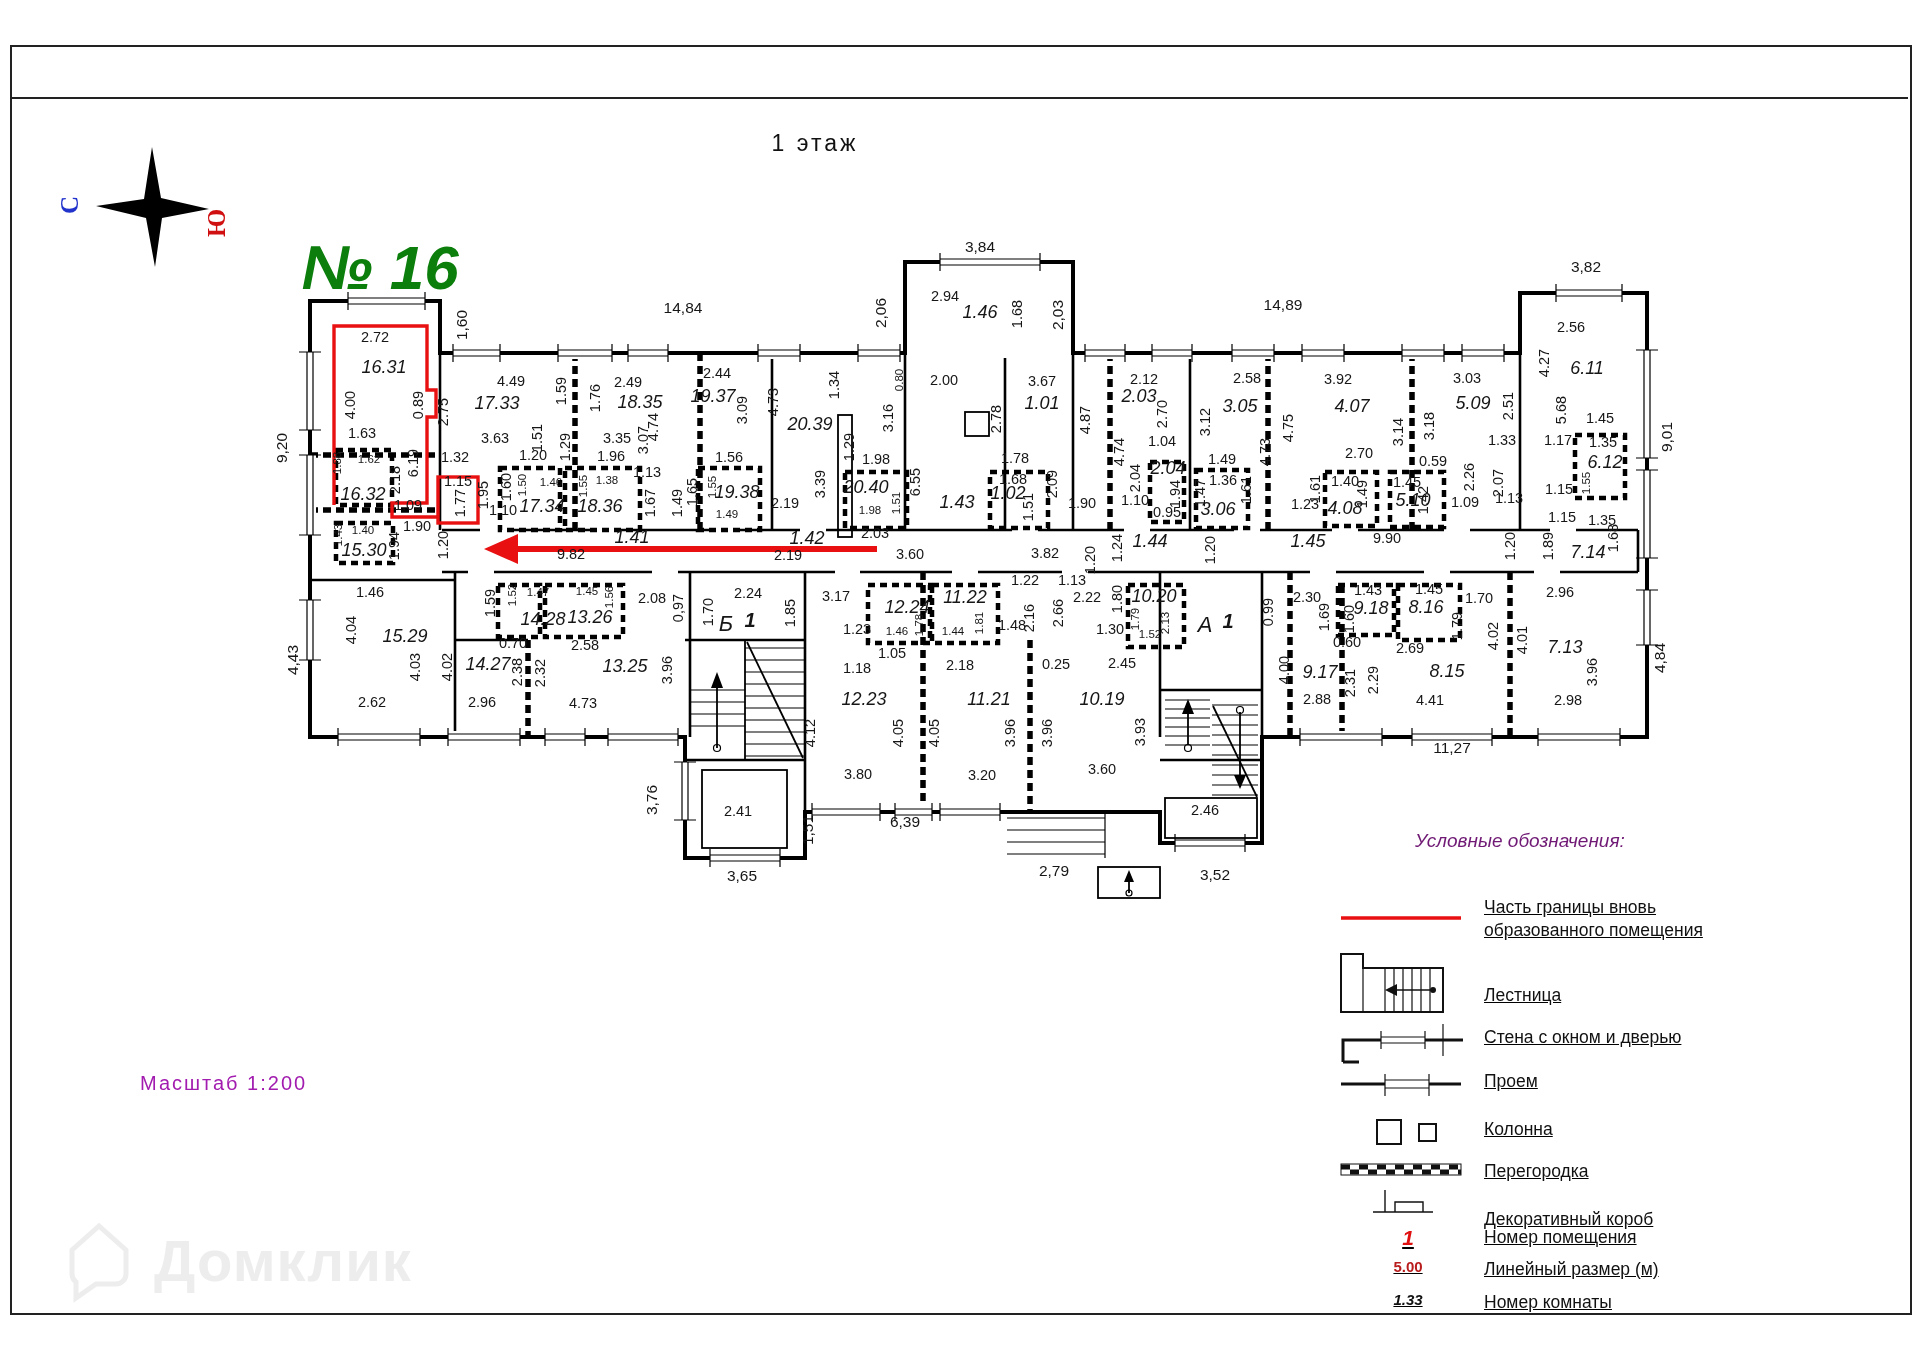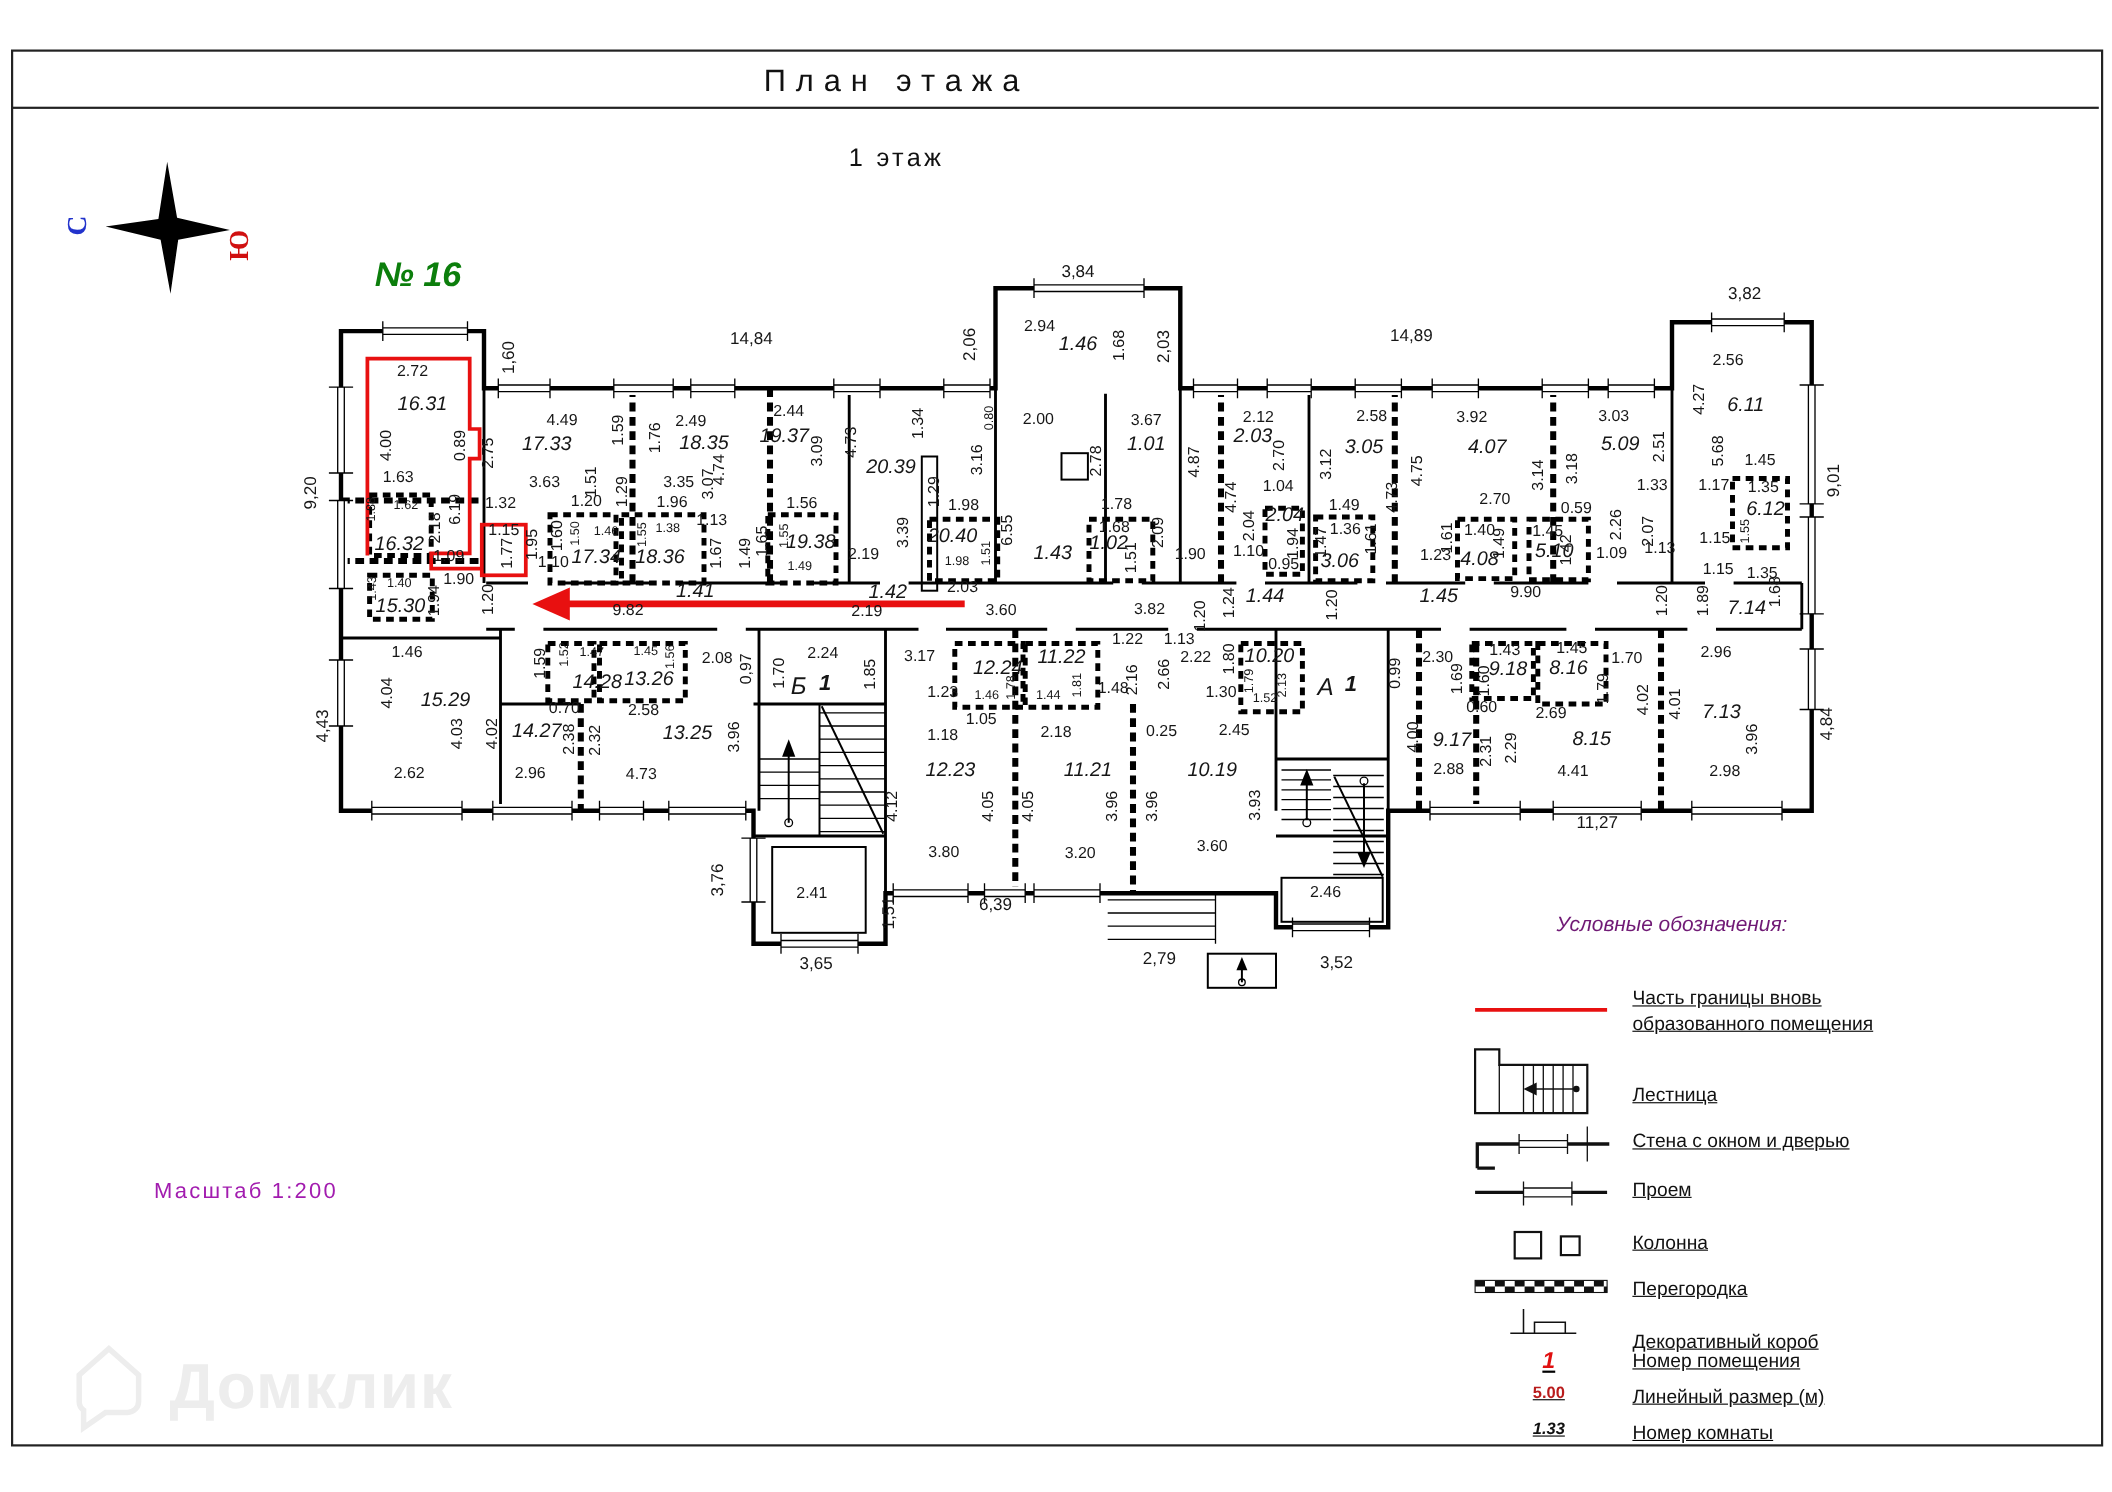--- a/index.html
+++ b/index.html
@@ -6,21 +6,21 @@
     font-family:"Liberation Sans",sans-serif;position:relative;overflow:hidden;}
   #page{position:absolute;left:0;top:0;width:1920px;height:1356px;}
   
   .frame{position:absolute;left:10px;top:45px;width:1898px;height:1266px;border:2px solid #222;}
   .titleband{position:absolute;left:10px;top:45px;width:1898px;height:52px;border-bottom:2px solid #222;}
   .title{position:absolute;left:10px;top:58px;width:1610px;text-align:center;
     font-size:28px;letter-spacing:9px;color:#111;}
   .subtitle{position:absolute;left:10px;top:130px;width:1610px;text-align:center;
     font-size:23px;letter-spacing:3px;color:#111;}
   .premises-no{position:absolute;left:280px;top:232px;width:200px;text-align:center;
-    font-size:31px;font-weight:bold;font-style:italic;color:#0c7e0c;}
+    font-size:62px;font-weight:bold;font-style:italic;color:#0c7e0c;}
   .scale{position:absolute;left:140px;top:1072px;font-size:20px;letter-spacing:2px;color:#a21caf;}
   
   .watermark{position:absolute;left:60px;top:1216px;display:flex;align-items:center;gap:16px;color:#ededed;}
   .watermark span{font-size:58px;font-weight:bold;letter-spacing:1px;}
   
   #compass{position:absolute;left:55px;top:115px;}
   
   #plan{position:absolute;left:0;top:0;}
   #plan text{font-family:"Liberation Sans",sans-serif;fill:#161616;text-anchor:middle;}
   .t-d{font-size:14.5px;}
@@ -44,21 +44,20 @@
   .sample-dim{font-size:15px;font-weight:bold;color:#b91c1c;}
   .sample-room{font-size:15px;font-style:italic;font-weight:bold;color:#111;}
 </style>
 </head>
 <body>
 
 <div id="page">
 
   <div class="frame"></div>
   <div class="titleband"></div>
-  <div class="title">План этажа</div>
   <div class="subtitle">1 этаж</div>
   <div class="premises-no">№ 16</div>
   <div class="scale">Масштаб  1:200</div>
 
   <svg id="compass" width="200" height="170" viewBox="0 0 200 170">
     <polygon points="97,32 106,83 154,94 107,103 100,152 91,103 41,91 89,84" fill="#000"></polygon>
     <text x="23" y="90" transform="rotate(-90 23 90)" style="font-family:'Liberation Serif',serif;font-size:25px;fill:#2233cc;text-anchor:middle;font-weight:bold;">С</text>
     <text x="170" y="108" transform="rotate(-90 170 108)" style="font-family:'Liberation Serif',serif;font-size:25px;fill:#d01010;text-anchor:middle;font-weight:bold;">Ю</text>
   </svg>
 

